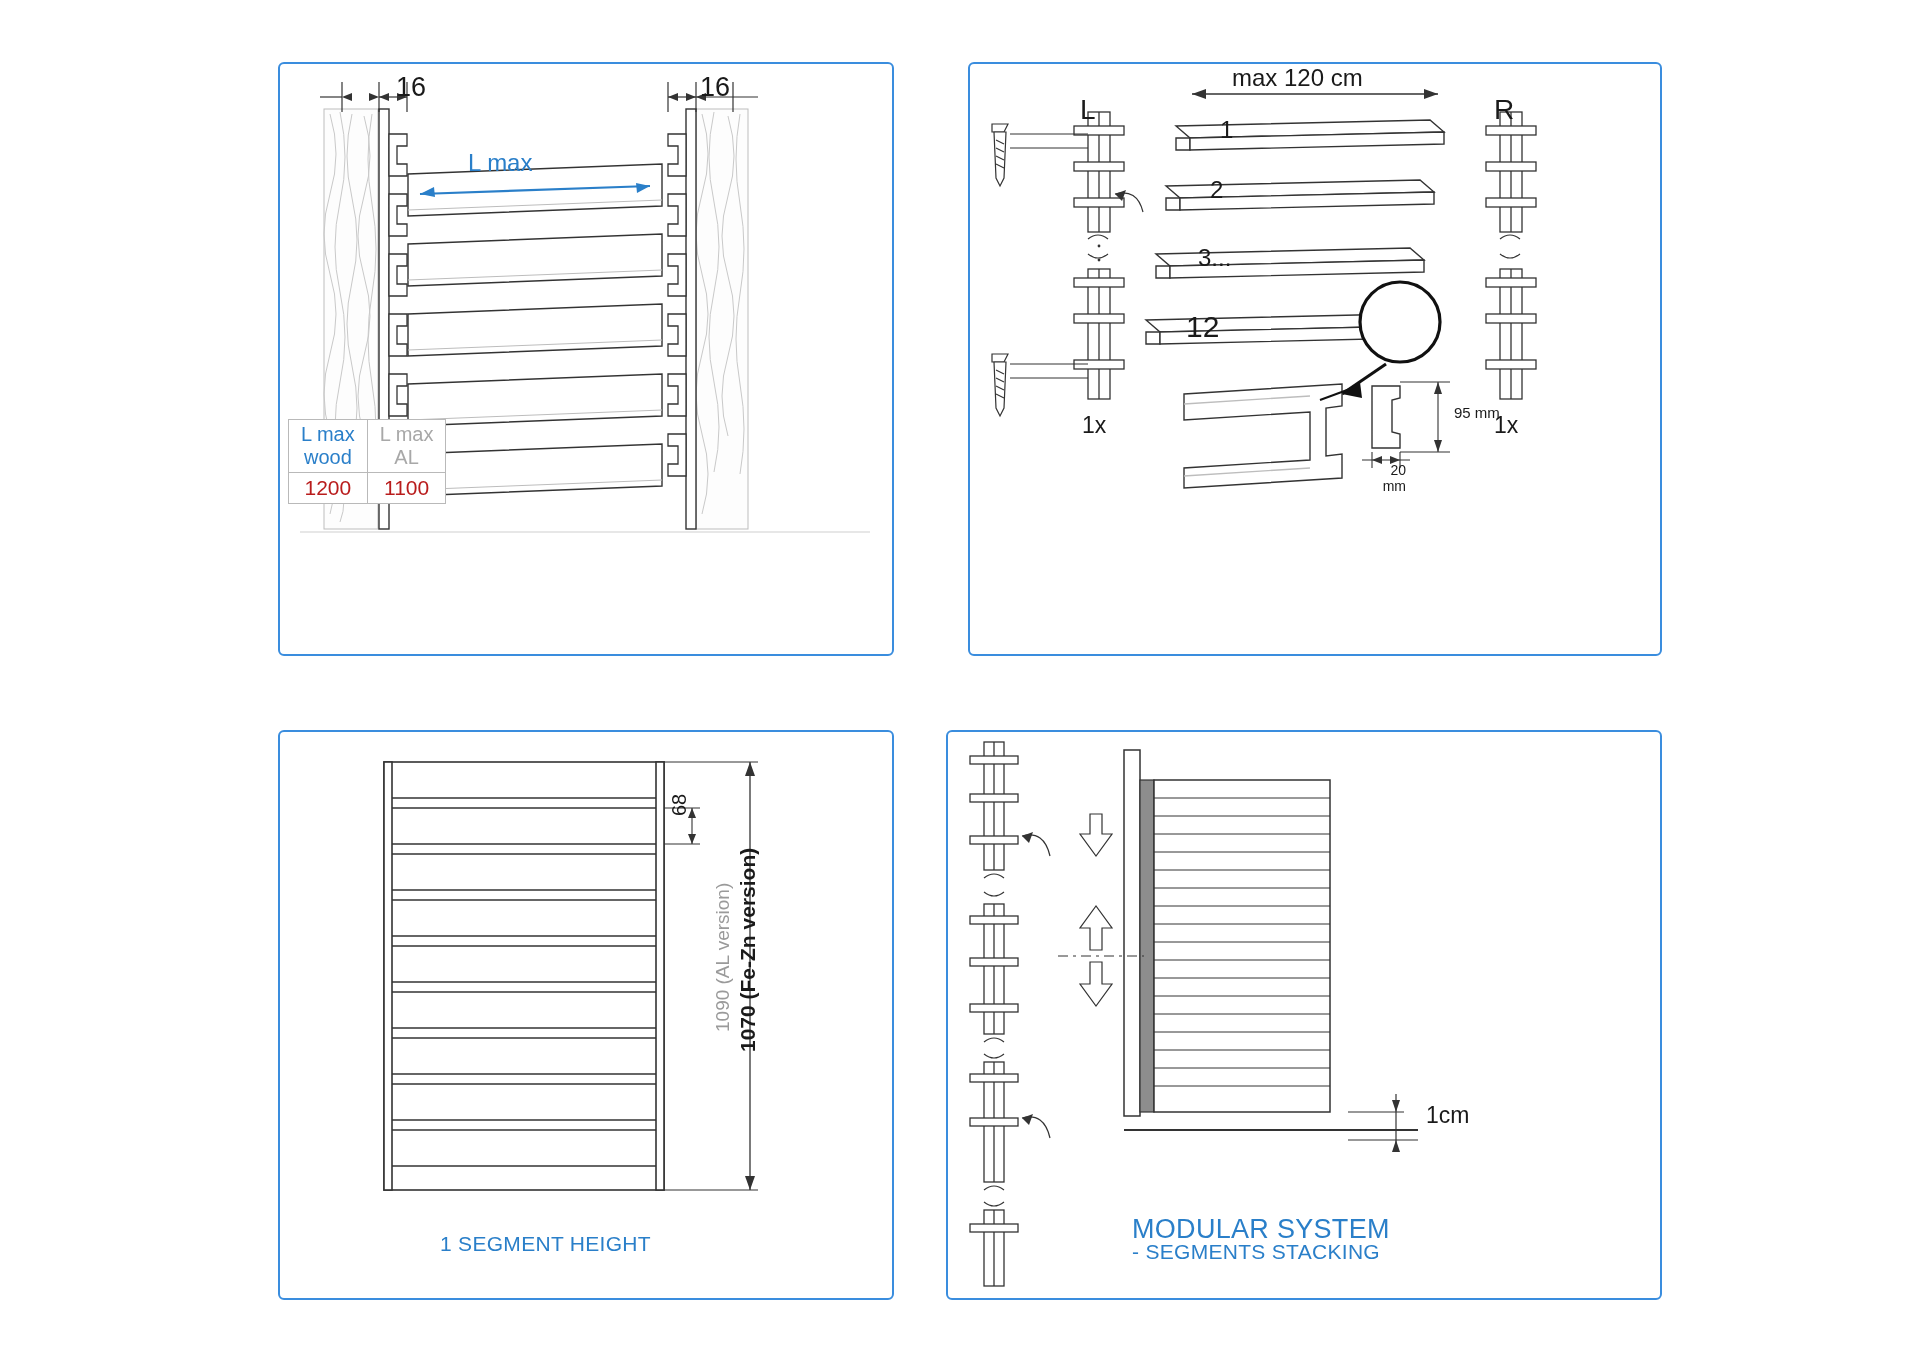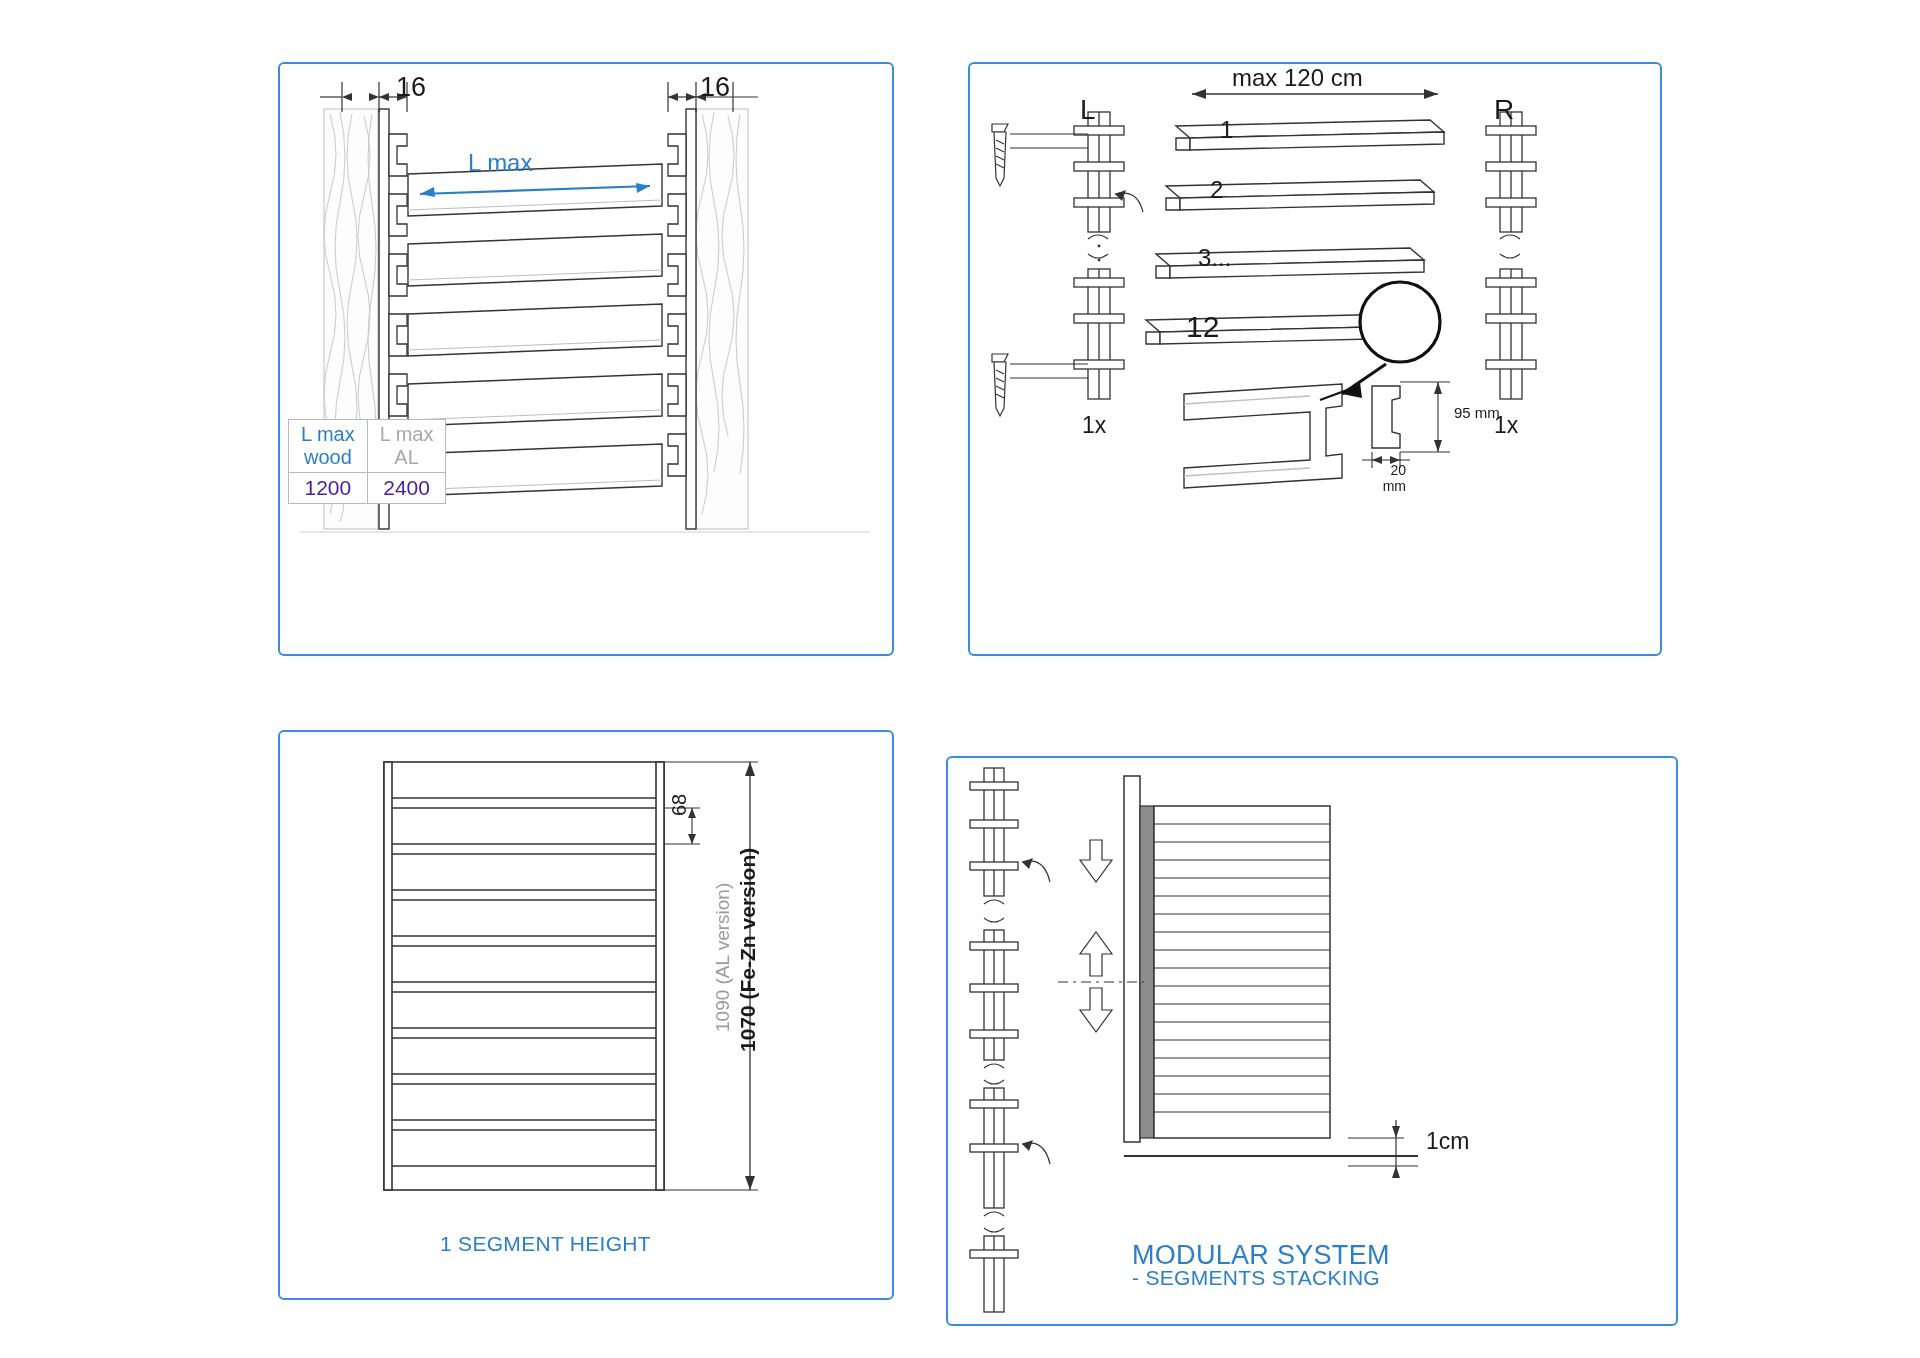--- a/index.html
+++ b/index.html
@@ -2,31 +2,31 @@
 <html><head>
 <meta charset="utf-8">
 <style>
   html,body{margin:0;padding:0;background:#ffffff;}
   body{width:1920px;height:1358px;font-family:"Liberation Sans",sans-serif;color:#1a1a1a;overflow:hidden;}
   .sheet{position:relative;width:1832px;height:1358px;}
   .panel{position:absolute;border:2px solid #3a8dde;border-radius:6px;background:#fff;}
   .p1{left:278px;top:62px;width:612px;height:590px;}
   .p2{left:968px;top:62px;width:690px;height:590px;}
   .p3{left:278px;top:730px;width:612px;height:566px;}
-  .p4{left:946px;top:756px;width:712px;height:566px;padding-left:16px;}
+  .p4{left:946px;top:730px;width:712px;height:566px;}
   .lbl{position:absolute;white-space:nowrap;}
   .blue{color:#2a7fc9;}
   .grey{color:#9a9a9a;}
   svg{position:absolute;left:0;top:0;overflow:visible;}
   .cap{position:absolute;font-size:19px;letter-spacing:.3px;}
   .tbl{position:absolute;border-collapse:collapse;background:#fff;}
   .tbl td{border:1px solid #b9b9b9;text-align:center;padding:3px 12px;font-size:20px;}
   .tbl .h1{color:#2a7fc9;}
   .tbl .h2{color:#a8a8a8;}
-  .tbl .v{color:#4c1d95;font-size:21px;text-align:center;}
+  .tbl .v{color:#b91c1c;font-size:21px;text-align:center;}
 </style>
 </head>
 <body>
 
 <div class="sheet">
 
   <div class="panel p1">
     <svg width="612" height="590">
 
       <g stroke="#c9c9c9" fill="none" stroke-width="1">
@@ -121,21 +121,21 @@
           <div>L max</div>
           <div>wood</div>
         </td>
         <td class="h2">
           <div>L max</div>
           <div>AL</div>
         </td>
       </tr>
       <tr>
         <td class="v">1200</td>
-        <td class="v">2400</td>
+        <td class="v">1100</td>
       </tr>
     </tbody>
       </table>
   </div>
 
   <div class="panel p2">
     <svg width="690" height="590">
 
       <g stroke="#333" stroke-width="1.3" fill="#fff">
         <rect x="118" y="48" width="22" height="120"></rect>

